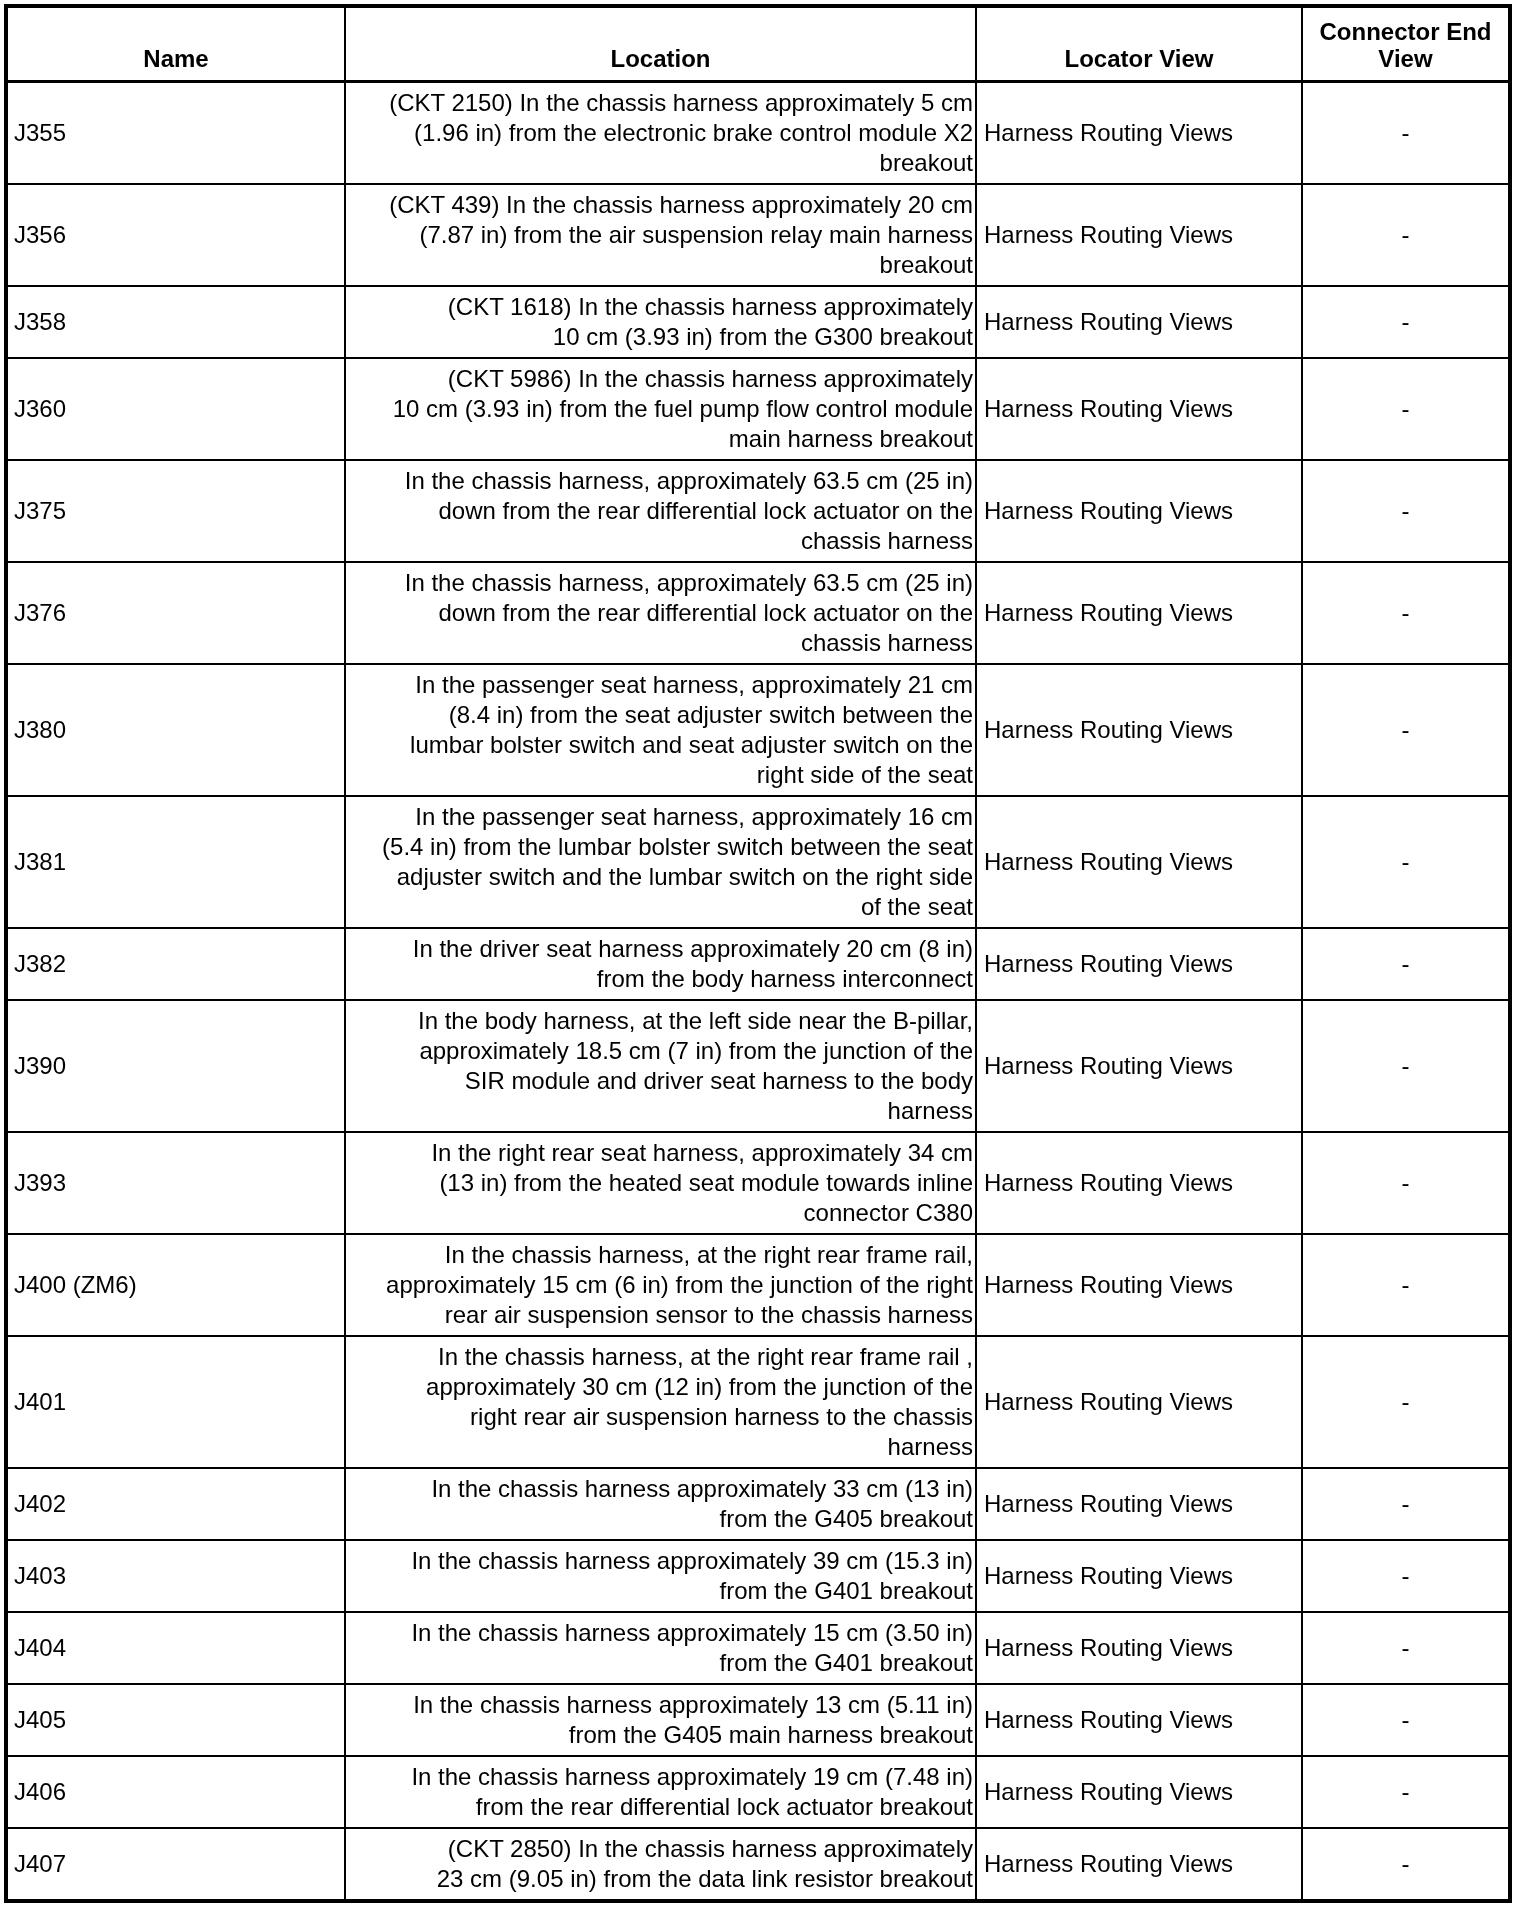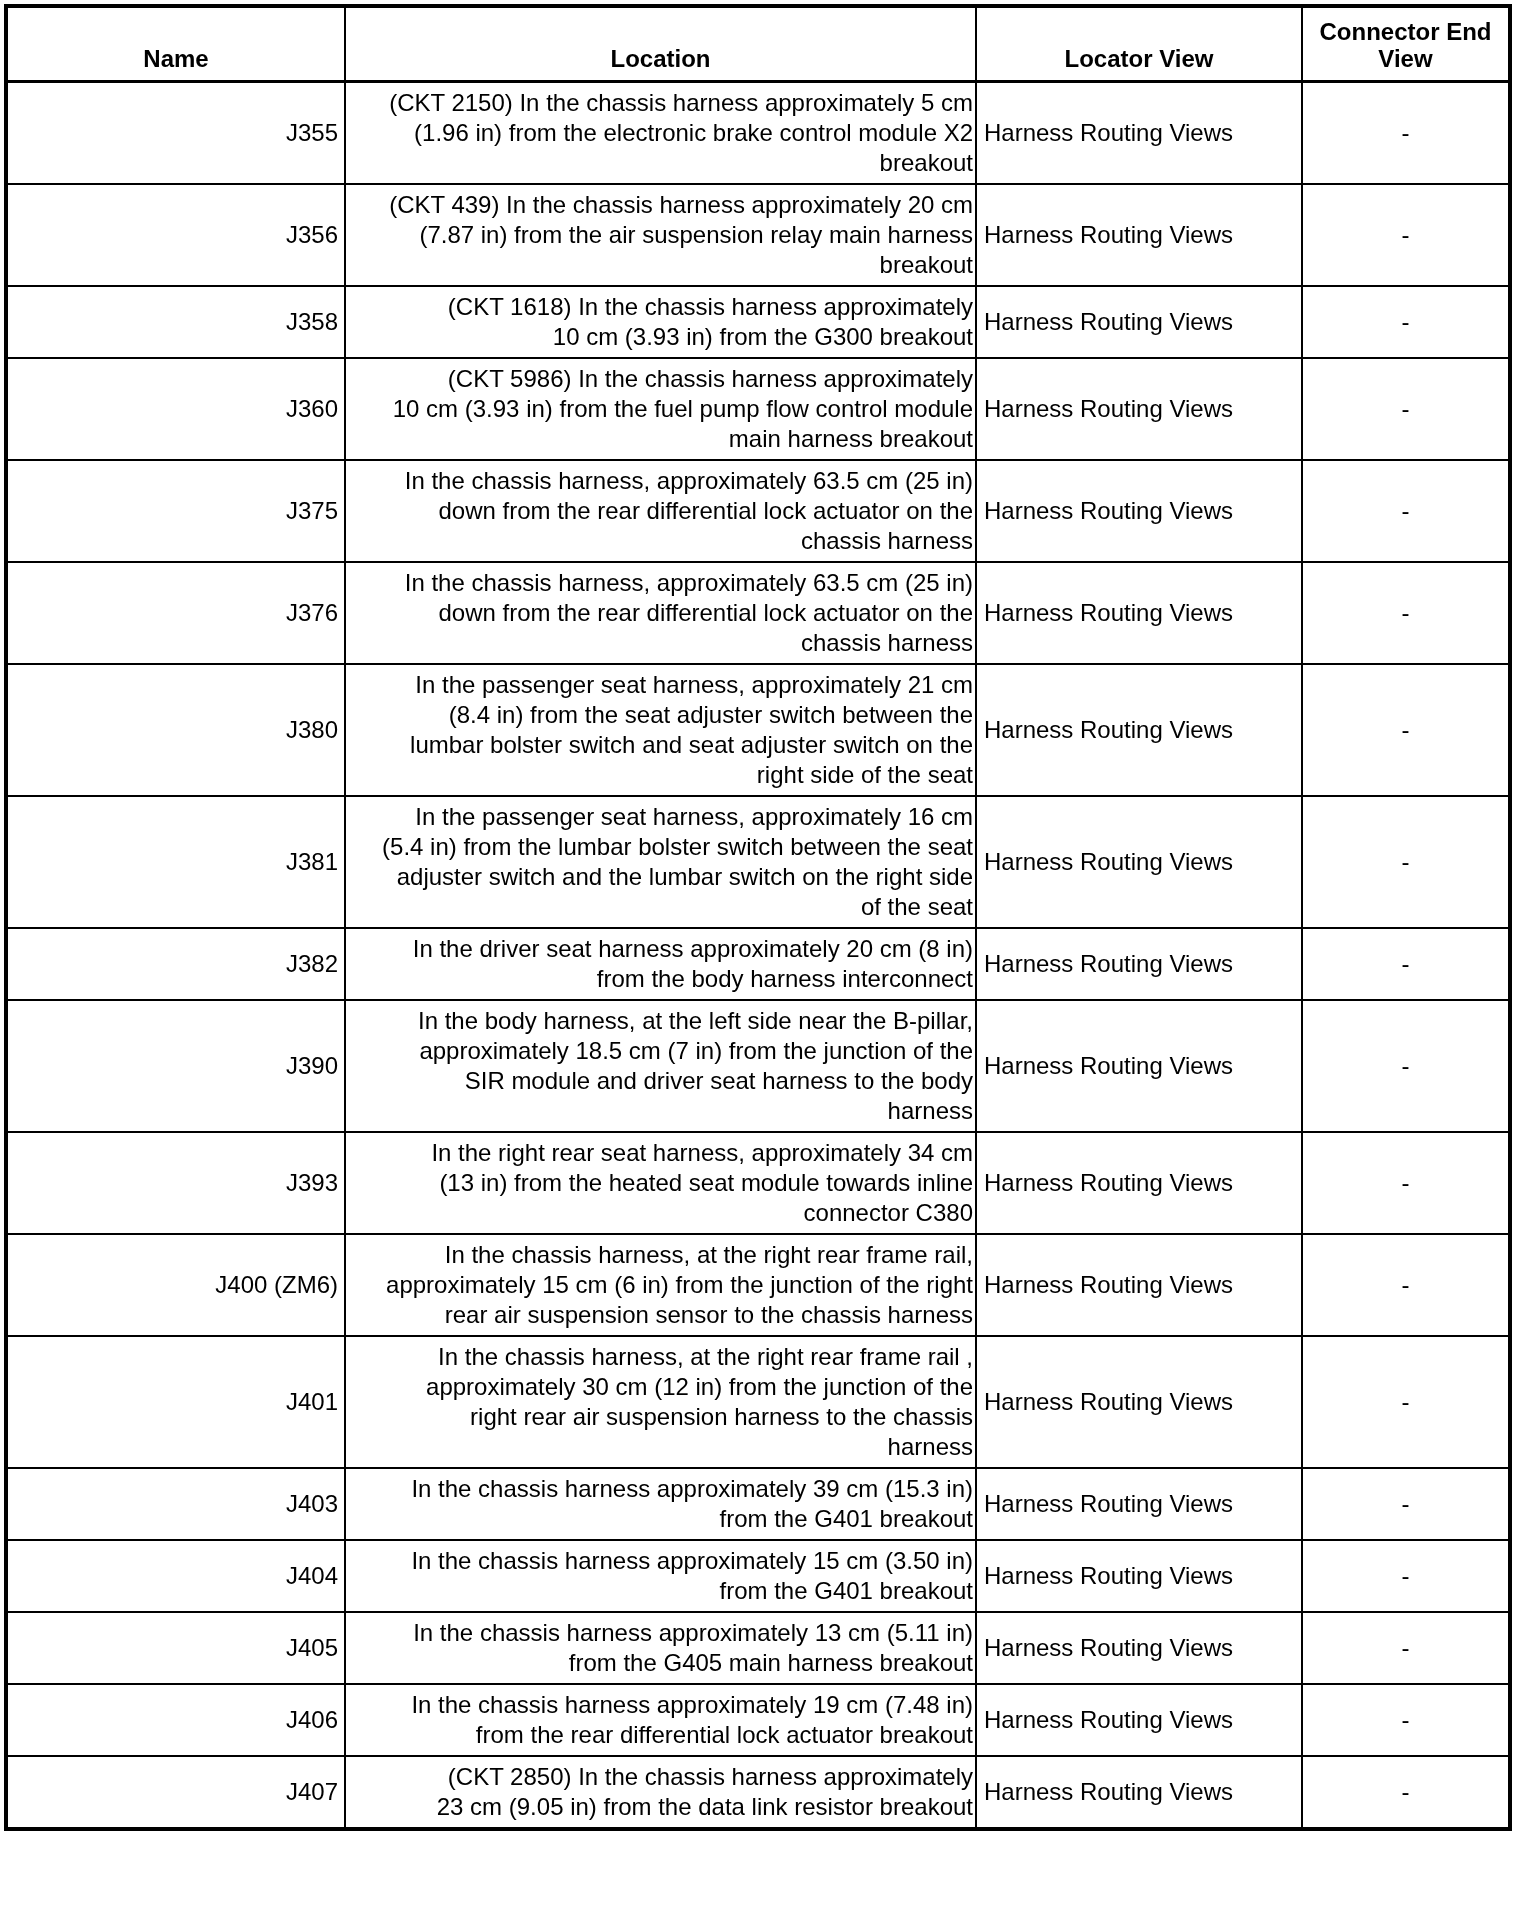--- a/index.html
+++ b/index.html
@@ -38,21 +38,21 @@
       padding: 2px 4px 8px 4px;
       border-bottom: 3px solid #000;
       line-height: 27px;
     }
     .tbl thead th.first { border-left: 4px solid #000; }
     .tbl thead th.last { border-right: 4px solid #000; }
     .tbl tbody td {
       vertical-align: middle;
       padding: 5px 6px;
     }
-    .tbl tbody td.c-name { text-align: right; border-left: 4px solid #000; }
+    .tbl tbody td.c-name { text-align: left; border-left: 4px solid #000; }
     .tbl tbody td.c-loc { text-align: right; white-space: pre-line; padding-left: 6px; padding-right: 2px; }
     .tbl tbody td.c-view { text-align: left; padding-left: 7px; }
     .tbl tbody td.c-conn { text-align: center; border-right: 4px solid #000; }
     .tbl tbody tr:last-child td { border-bottom: 4px solid #000; }
     col.w-name { width: 339px; }
     col.w-loc { width: 631px; }
     col.w-view { width: 326px; }
     col.w-conn { width: 208px; }
   </style>
 </head>
@@ -174,20 +174,27 @@
       <tr style="height: 132px;">
         <td class="c-name">J401</td>
         <td class="c-loc">In the chassis harness, at the right rear frame rail ,
 approximately 30 cm (12 in) from the junction of the
 right rear air suspension harness to the chassis
 harness</td>
         <td class="c-view">Harness Routing Views</td>
         <td class="c-conn">-</td>
       </tr>
       <tr style="height: 72px;">
+        <td class="c-name">J402</td>
+        <td class="c-loc">In the chassis harness approximately 33 cm (13 in)
+from the G405 breakout</td>
+        <td class="c-view">Harness Routing Views</td>
+        <td class="c-conn">-</td>
+      </tr>
+      <tr style="height: 72px;">
         <td class="c-name">J403</td>
         <td class="c-loc">In the chassis harness approximately 39 cm (15.3 in)
 from the G401 breakout</td>
         <td class="c-view">Harness Routing Views</td>
         <td class="c-conn">-</td>
       </tr>
       <tr style="height: 72px;">
         <td class="c-name">J404</td>
         <td class="c-loc">In the chassis harness approximately 15 cm (3.50 in)
 from the G401 breakout</td>

